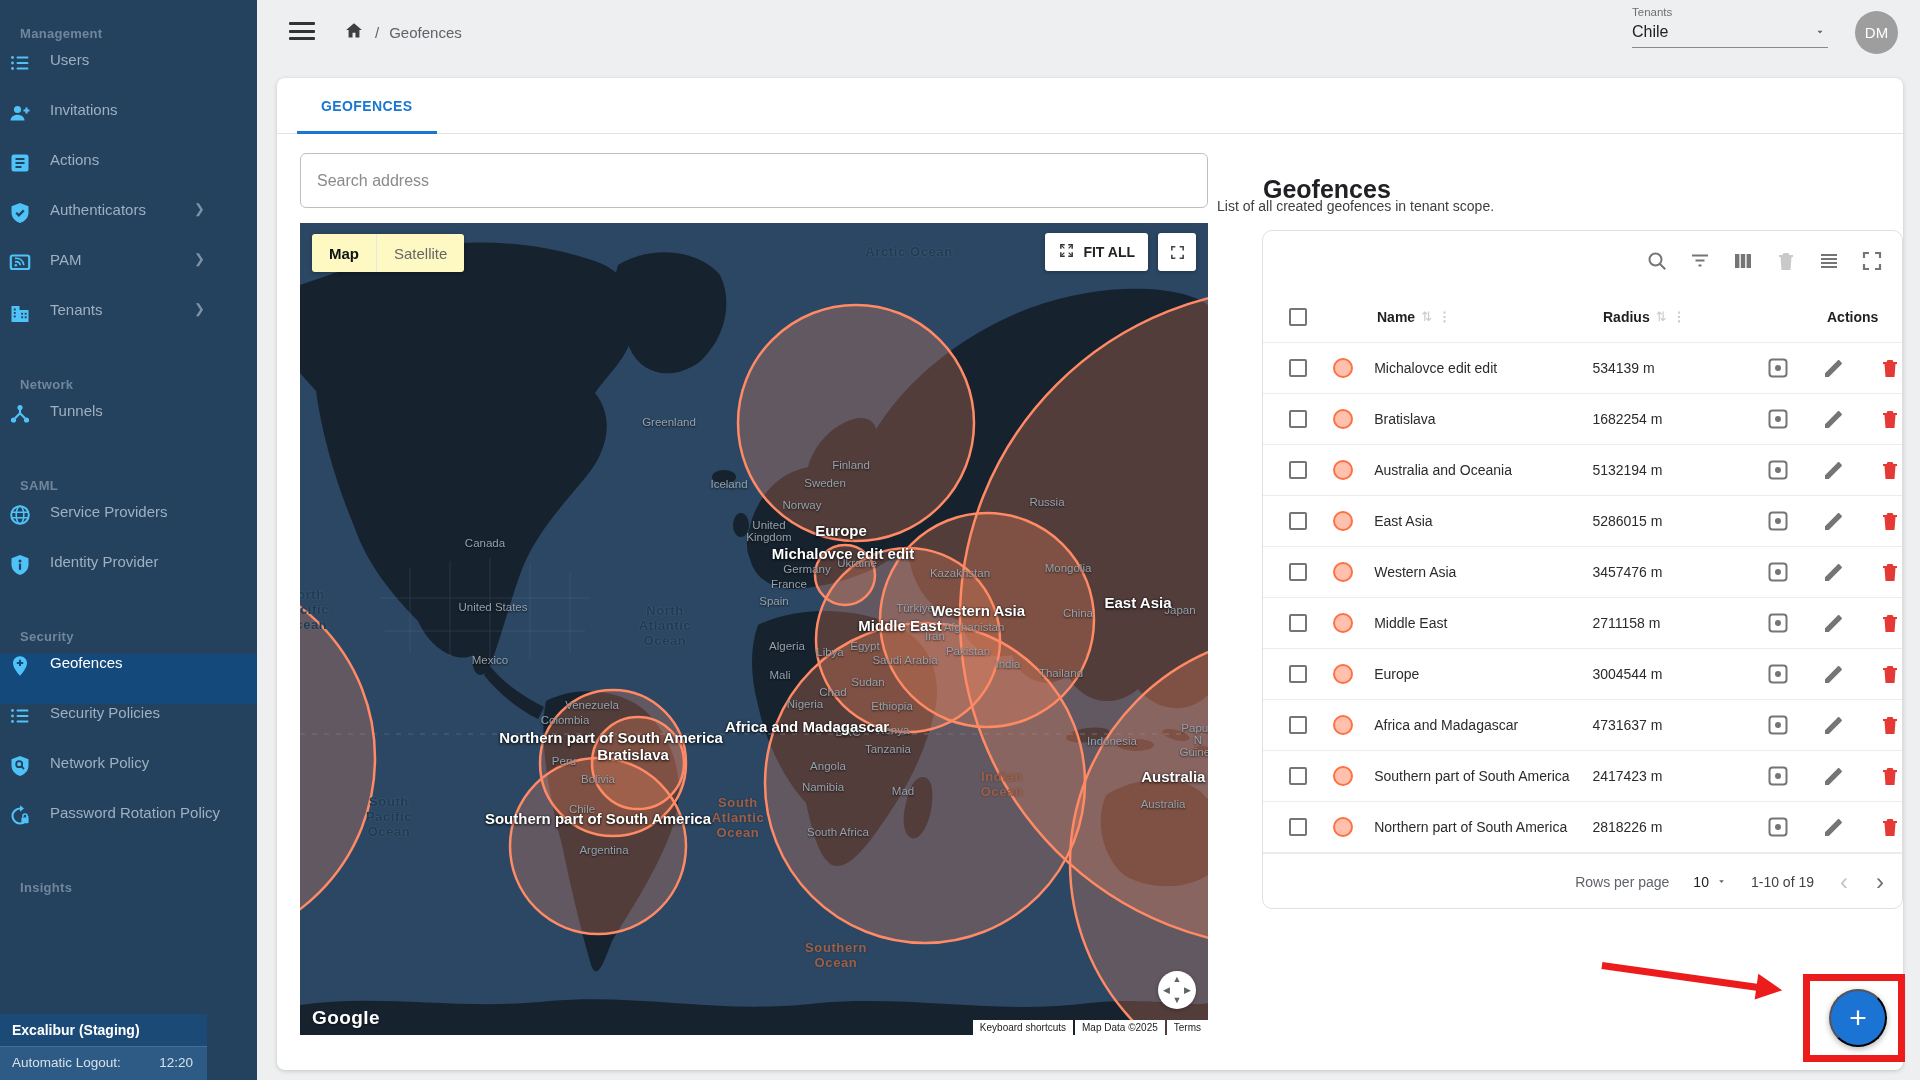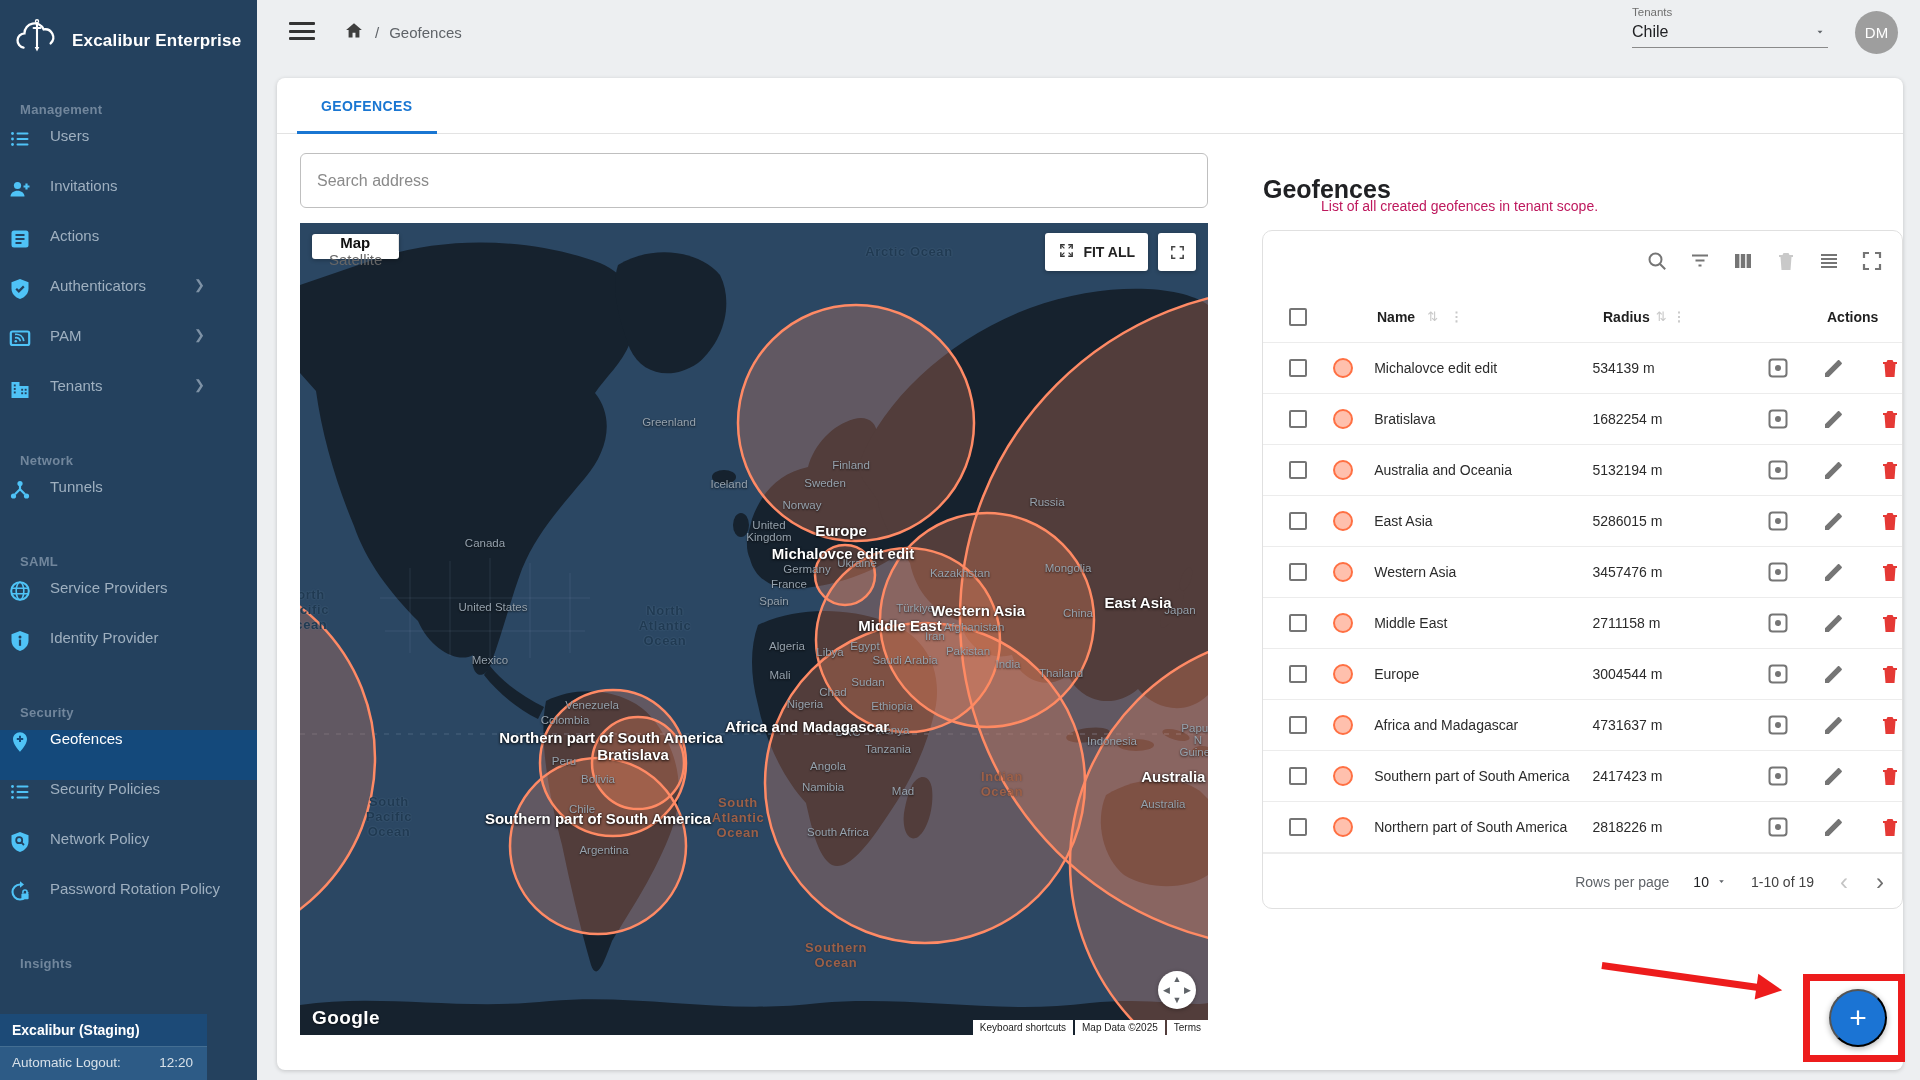--- a/index.html
+++ b/index.html
@@ -49,51 +49,51 @@
   .map svg.world{position:absolute;inset:0;}
   .map-labels{position:absolute;inset:0;overflow:hidden;pointer-events:none;}
   .gf-label{position:absolute;transform:translate(-50%,-50%);color:#fff;font-weight:700;font-size:15px;white-space:nowrap;
     text-shadow:0 1px 3px rgba(0,0,0,.85),0 0 2px rgba(0,0,0,.6);}
   .pl-country{position:absolute;transform:translate(-50%,-50%);color:#95a1ac;font-size:11.5px;white-space:pre-line;text-align:center;
     text-shadow:0 1px 2px rgba(0,0,0,.7);}
   .pl-ocean{position:absolute;transform:translate(-50%,-50%);color:#203a52;font-size:13px;font-weight:700;letter-spacing:.6px;
     white-space:pre-line;text-align:center;text-shadow:0 0 2px rgba(125,155,180,.4);}
   .pl-ocean-warm{position:absolute;transform:translate(-50%,-50%);color:#9c6048;font-size:13px;font-weight:700;letter-spacing:.6px;
     white-space:pre-line;text-align:center;text-shadow:0 0 2px rgba(0,0,0,.35);}
-  .maptype{position:absolute;left:12px;top:11px;display:flex;background:#ffffff;border-radius:3px;box-shadow:0 1px 4px rgba(0,0,0,.3);height:25px;z-index:3;flex-direction:column;}
+  .maptype{position:absolute;left:12px;top:11px;display:flex;background:#fef9c3;border-radius:3px;box-shadow:0 1px 4px rgba(0,0,0,.3);height:38px;z-index:3;}
   .maptype .mt{display:flex;align-items:center;justify-content:center;font-size:15px;cursor:pointer;padding:0 17px;}
   .mt-map{font-weight:700;color:#111;border-right:1px solid #e6e6e6;}
   .mt-sat{color:#666;}
   .fitall{position:absolute;right:60px;top:10px;height:38px;background:#fff;border-radius:3px;box-shadow:0 1px 4px rgba(0,0,0,.3);
     display:flex;align-items:center;gap:8px;padding:0 13px;font-size:14px;font-weight:600;color:#222;cursor:pointer;z-index:3;}
   .mapfull{position:absolute;right:12px;top:10px;width:38px;height:38px;background:#fff;border-radius:3px;box-shadow:0 1px 4px rgba(0,0,0,.3);
     display:flex;align-items:center;justify-content:center;cursor:pointer;z-index:3;}
   .pan{position:absolute;right:12px;bottom:26px;width:38px;height:38px;border-radius:50%;background:#fff;box-shadow:0 1px 4px rgba(0,0,0,.3);cursor:pointer;z-index:3;}
   .pan span{position:absolute;color:#5f6368;font-size:9px;line-height:9px;}
   .pan .p-up{top:4px;left:50%;transform:translateX(-50%);}
   .pan .p-dn{bottom:4px;left:50%;transform:translateX(-50%);}
   .pan .p-lf{left:5px;top:50%;transform:translateY(-50%);}
   .pan .p-rt{right:5px;top:50%;transform:translateY(-50%);}
   .glogo{position:absolute;left:12px;bottom:6px;color:#fff;font-size:19px;font-weight:600;letter-spacing:.4px;z-index:3;
     text-shadow:0 1px 2px rgba(0,0,0,.5);}
   .attrib{position:absolute;right:0;bottom:0;display:flex;gap:2px;z-index:3;}
   .attrib div{background:#fff;color:#222;font-size:10px;padding:2px 7px;cursor:pointer;}
   
   .panel-title{position:absolute;left:986px;top:80px;font-size:25px;color:#202124;}
-  .panel-sub{position:absolute;left:1044px;top:120px;font-size:14px;color:#be185d;}
+  .panel-sub{position:absolute;left:940px;top:120px;font-size:14px;color:#404040;}
   .tablecard{position:absolute;left:985px;top:152px;width:641px;height:679px;border:1px solid #e0e0e0;border-radius:10px;overflow:hidden;background:#fff;}
   .tc-toolbar{height:60px;display:flex;align-items:center;justify-content:flex-end;gap:19px;padding-right:18px;}
   .tico{width:24px;height:24px;color:#757575;cursor:pointer;}
   .tico svg{width:24px;height:24px;display:block;}
   .tico.disabled{color:#c9c9c9;}
   .t-head{height:52px;display:flex;align-items:center;font-weight:700;font-size:14px;color:#1f1f1f;border-bottom:1px solid #ececec;}
   .col-check{width:56px;padding-left:26px;display:flex;align-items:center;}
   .cbox{width:18px;height:18px;border:2px solid #757575;border-radius:2px;cursor:pointer;}
   .col-shape{width:52px;display:flex;justify-content:center;align-items:center;}
-  .col-name{width:232px;padding-left:6px;display:flex;align-items:center;gap:12px;}
+  .col-name{width:232px;padding-left:6px;display:flex;align-items:center;gap:6px;}
   .col-radius{width:128px;display:flex;align-items:center;gap:6px;}
   .sorticon{color:#c9c9c9;font-size:13px;font-weight:400;}
   .dots{color:#c9c9c9;font-size:13px;font-weight:700;letter-spacing:0;}
   .col-actions{flex:1;display:flex;align-items:center;gap:32px;padding-left:50px;}
   .h-actions{margin-left:46px;}
   .t-row{height:51px;display:flex;align-items:center;border-bottom:1px solid #ececec;font-size:14px;color:#2b2b2b;}
   .gf-dot{width:20px;height:20px;border-radius:50%;border:2px solid #ff7043;background:rgba(255,171,145,.75);}
   .aico{width:24px;height:24px;cursor:pointer;flex:0 0 auto;}
   .aico svg{width:24px;height:24px;display:block;}
   .t-pager{height:56px;display:flex;align-items:center;justify-content:flex-end;gap:24px;padding-right:16px;font-size:14px;color:#5f6368;border-top:1px solid #ececec;}
@@ -106,29 +106,20 @@
     display:flex;align-items:center;justify-content:center;font-size:30px;font-weight:300;cursor:pointer;box-shadow:0 2px 6px rgba(0,0,0,.3);z-index:8;}
   .anno-rect{position:absolute;left:1803px;top:974px;width:102px;height:88px;border:7px solid #ed1c1c;z-index:9;pointer-events:none;}
   .anno-arrow{position:absolute;left:1602px;top:950px;width:186px;height:30px;transform:rotate(8deg);transform-origin:left center;z-index:9;pointer-events:none;}
   .anno-arrow .shaft{position:absolute;left:0;top:12px;width:158px;height:7px;background:#ed1c1c;}
   .anno-arrow .head{position:absolute;left:156px;top:2px;width:0;height:0;border-top:13px solid transparent;border-bottom:13px solid transparent;border-left:26px solid #ed1c1c;}
 </style>
 </head>
 <body>
 
 <aside class="sidebar">
-  <div class="brand">
-    <span><svg viewBox="0 0 48 48">
-      <path d="M10 33a7.5 7.5 0 0 1 .9-14.9A10.5 10.5 0 0 1 31 14a8.5 8.5 0 0 1 7.2 14.6" fill="none" stroke="#fff" stroke-width="2.4" stroke-linecap="round"></path>
-      <path d="M24 8v24M20.5 12.5h7" stroke="#fff" stroke-width="2.2" fill="none" stroke-linecap="round"></path>
-      <path d="M24 37l-2.4-4.6h4.8z" fill="#fff"></path>
-      <circle cx="24" cy="5.5" r="1.6" fill="none" stroke="#fff" stroke-width="1.4"></circle>
-    </svg></span>
-    <span class="brand-name">Excalibur Enterprise</span>
-  </div>
   <nav>
       <div class="nav-section">Management</div>
       <div class="nav-item">
         <span class="nav-icon">
           <svg viewBox="0 0 24 24">
             <circle cx="4.5" cy="6.5" r="1.4" fill="currentColor"></circle>
             <circle cx="4.5" cy="12" r="1.4" fill="currentColor"></circle>
             <circle cx="4.5" cy="17.5" r="1.4" fill="currentColor"></circle>
             <rect x="8.5" y="5.4" width="12" height="2.2" rx="1" fill="currentColor"></rect>
             <rect x="8.5" y="10.9" width="12" height="2.2" rx="1" fill="currentColor"></rect>

